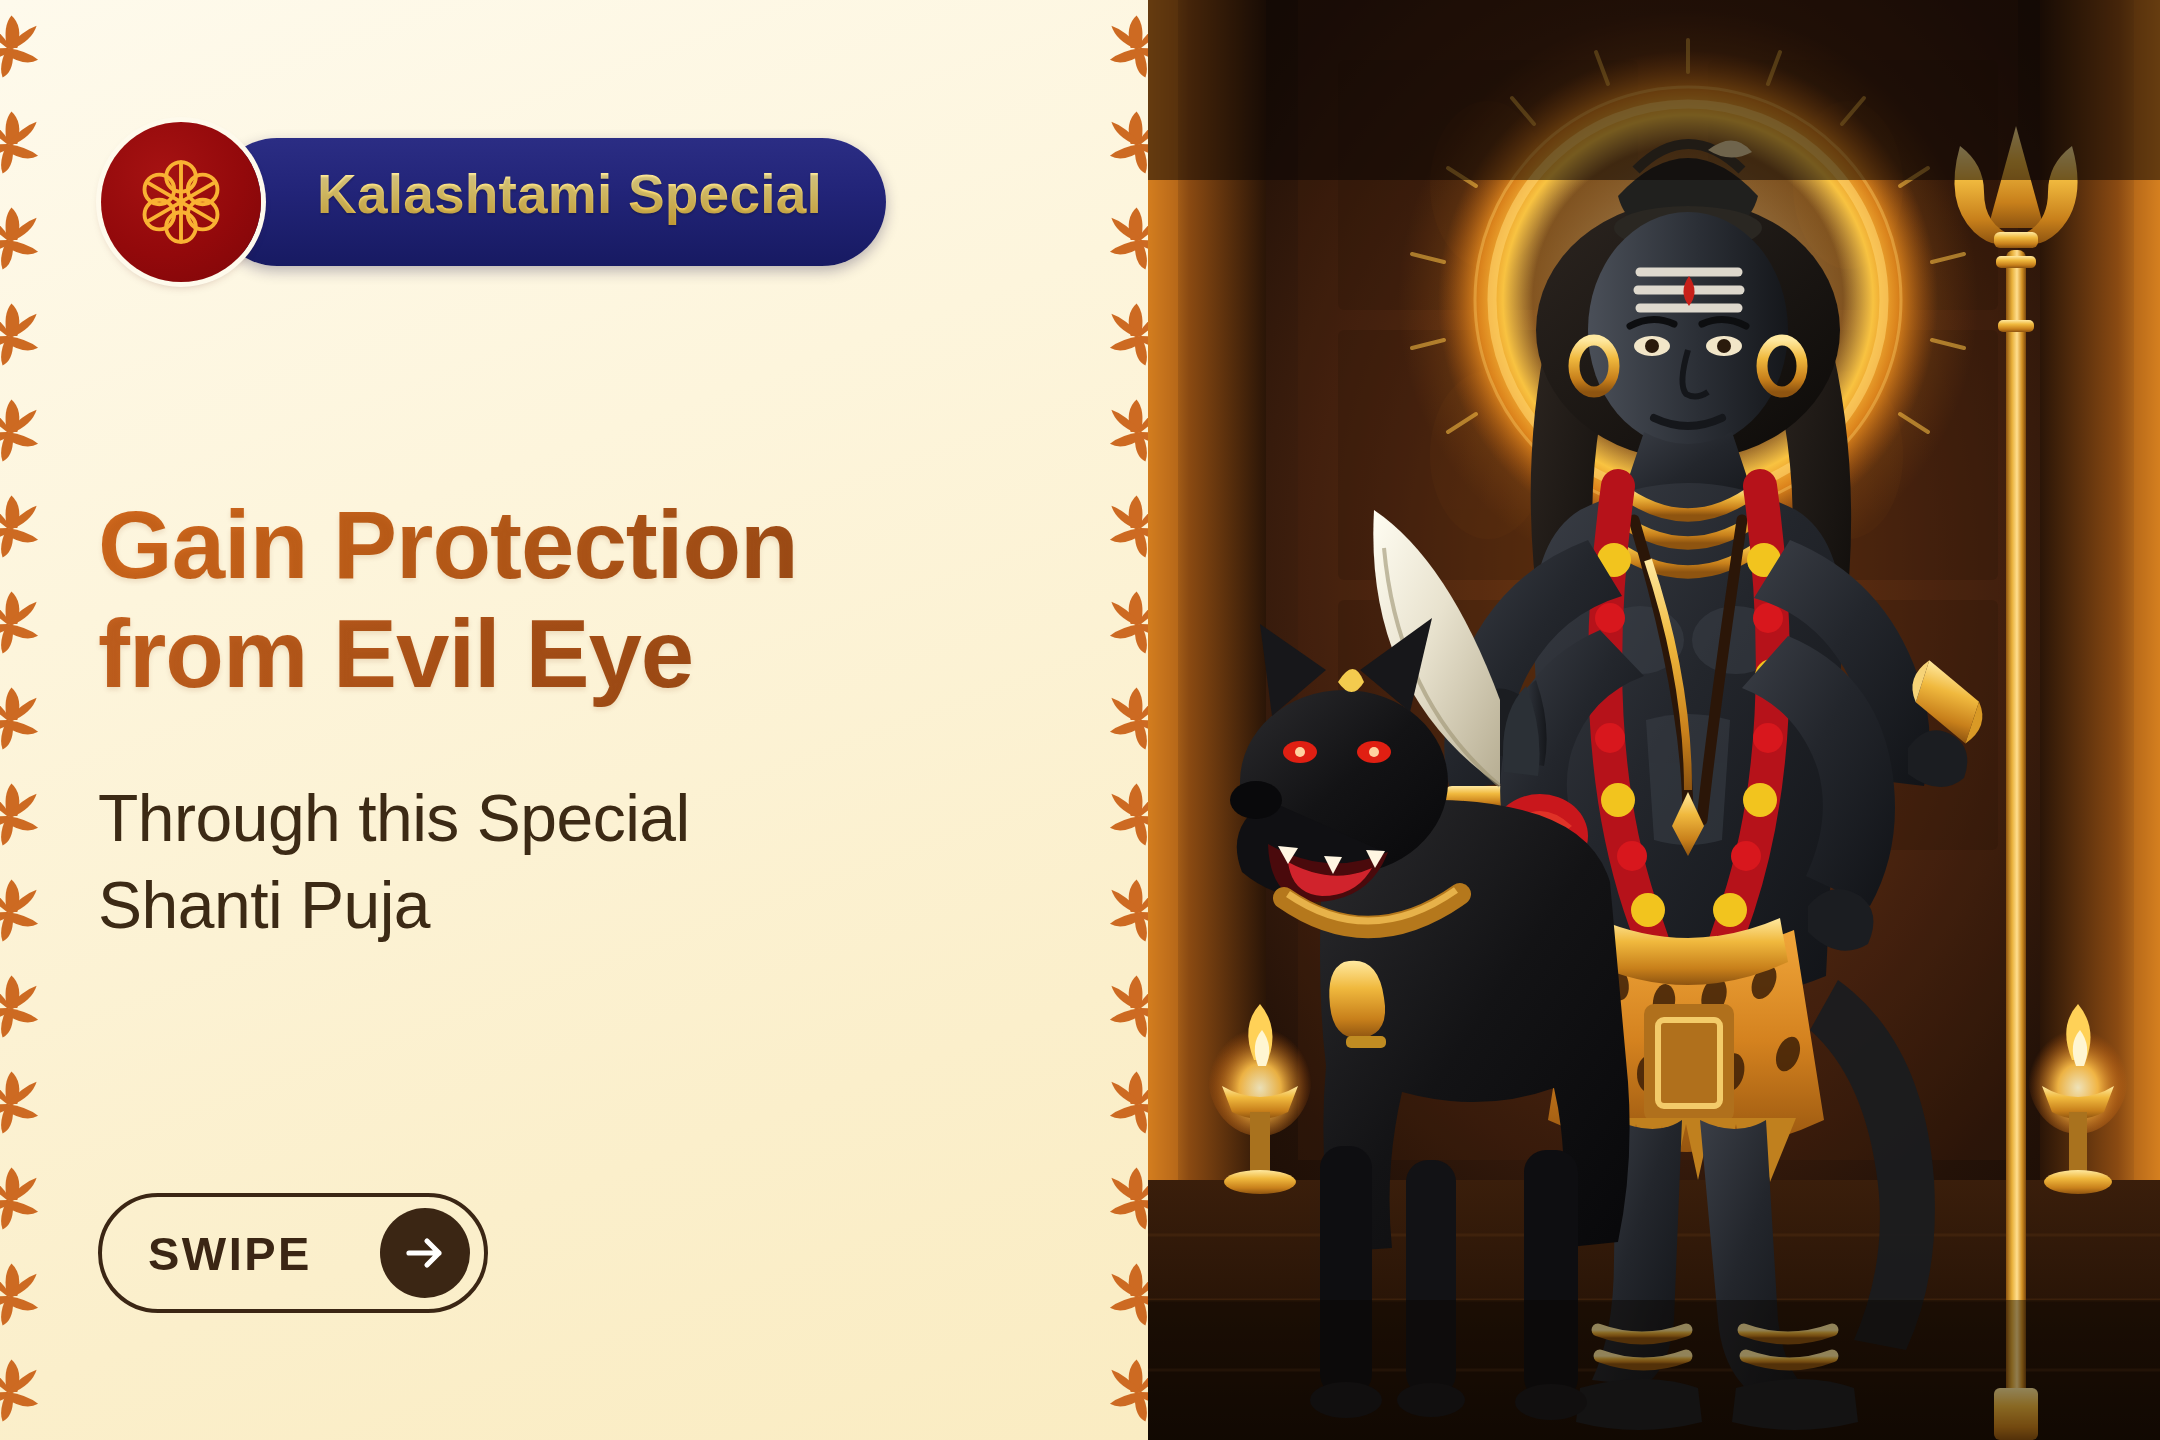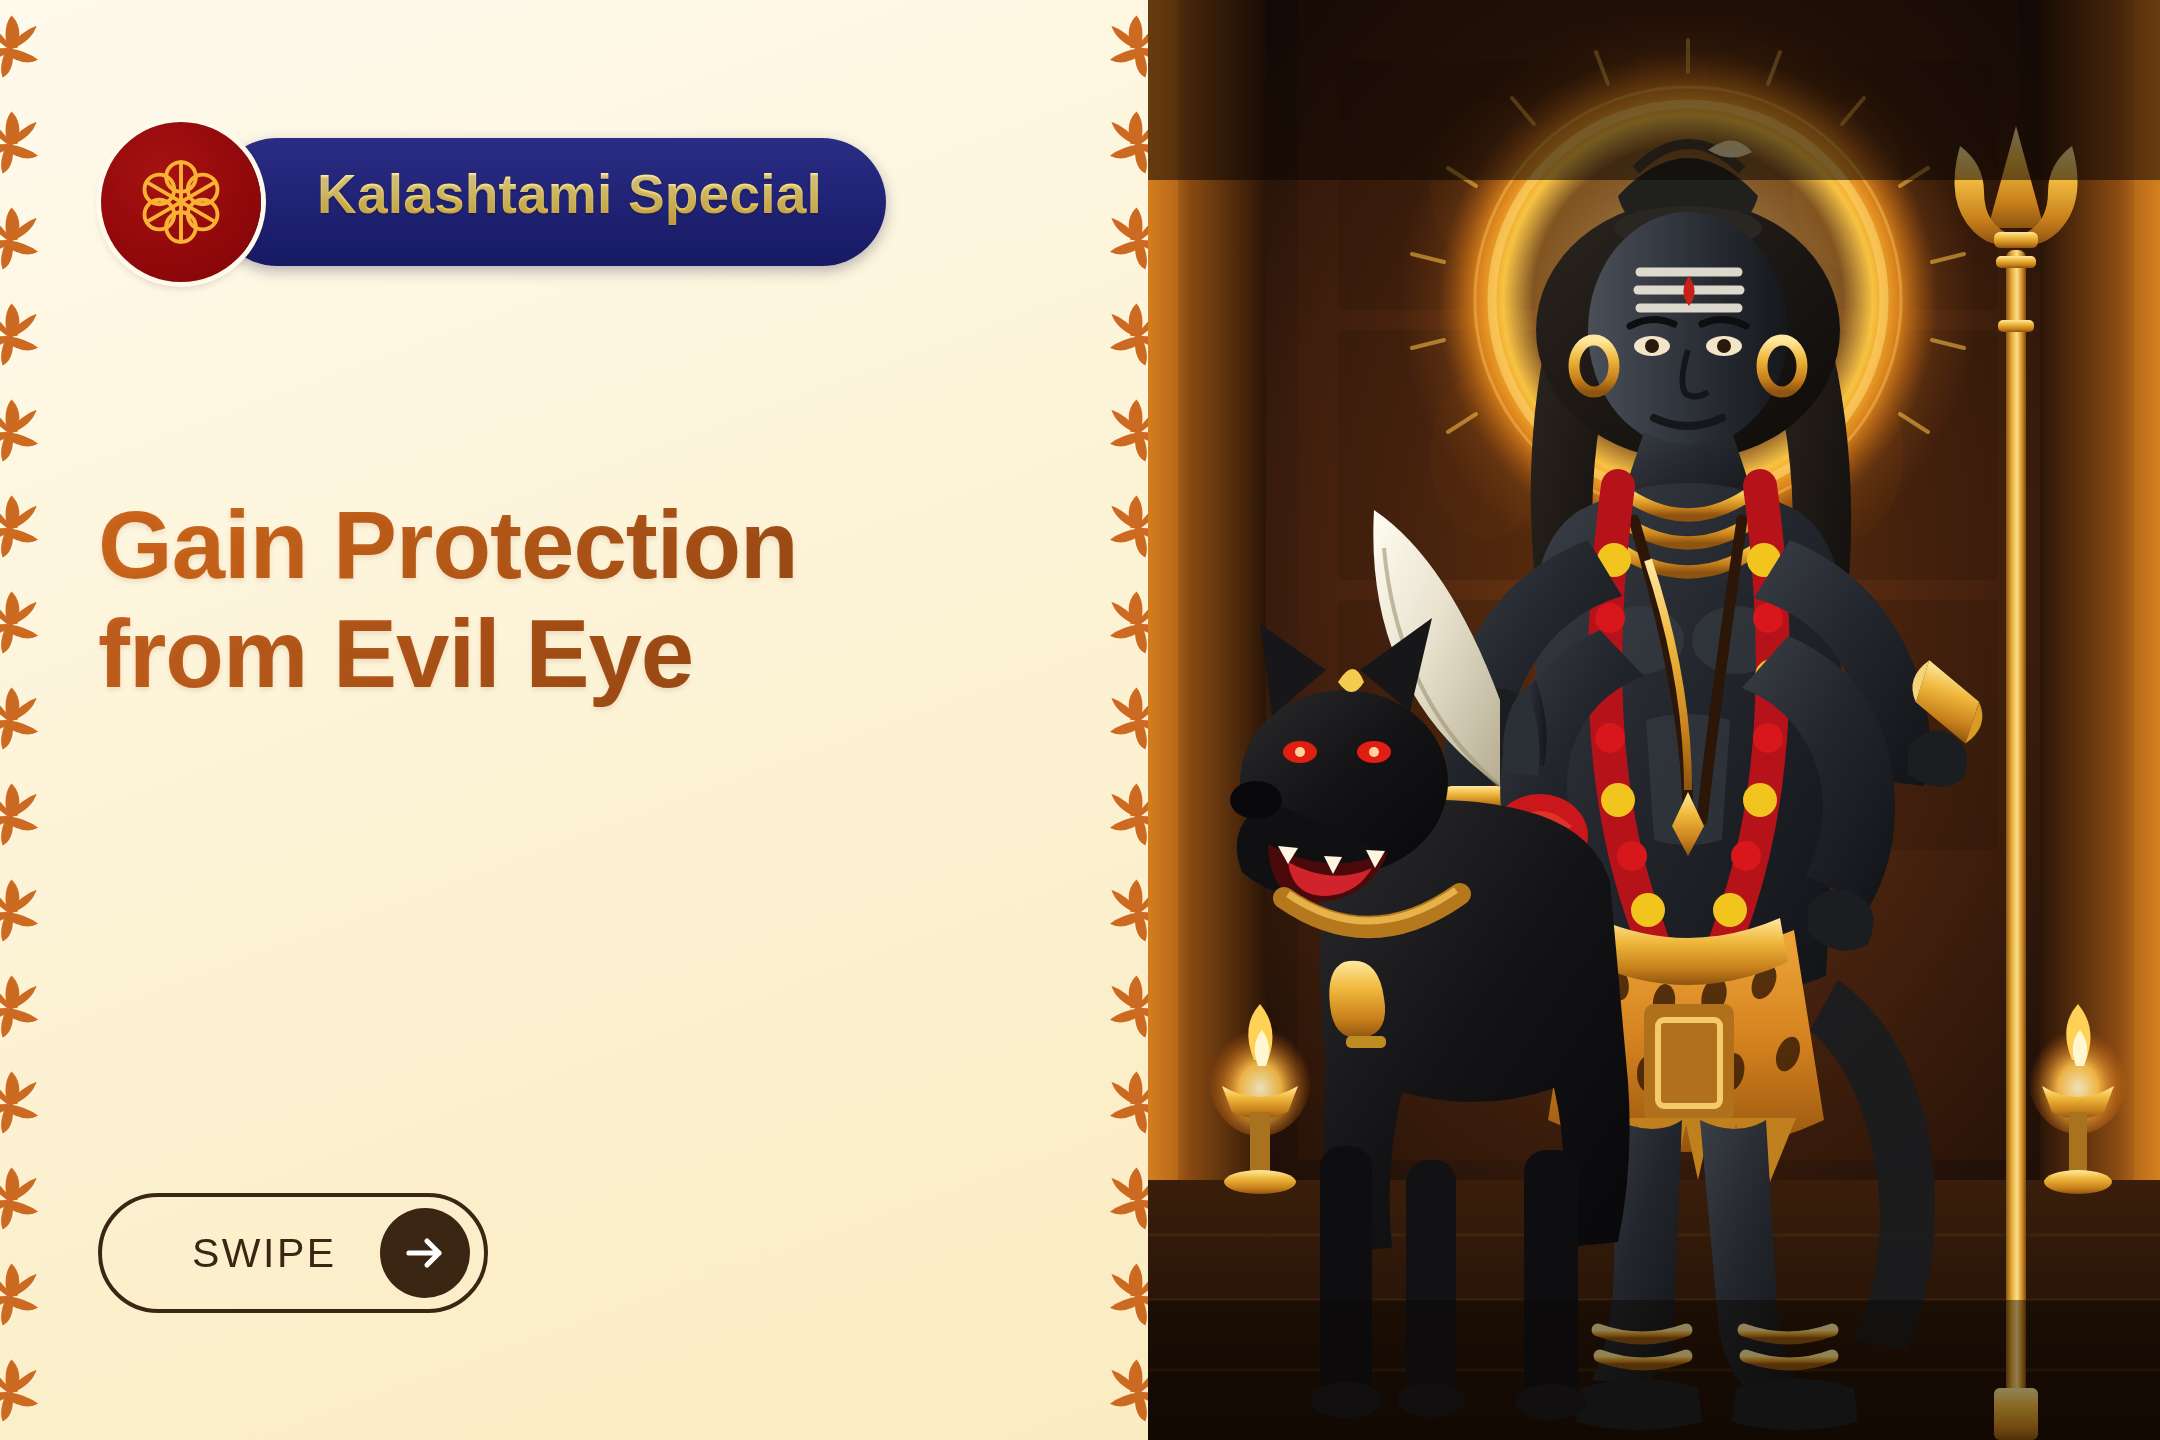--- a/index.html
+++ b/index.html
@@ -128,25 +128,24 @@
     left:98px; top:1193px;
     width:390px; height:120px;
     border:4px solid #3B2614;
     border-radius:60px;
     background:transparent;
     display:flex; align-items:center; justify-content:space-between;
     padding:0 14px 0 46px;
     cursor:pointer;
   }
   .swipe-label {
-    font-size:41px;
-    font-weight:normal;
+    font-size:47px;
+    font-weight:bold;
     letter-spacing:2.5px;
     color:#3B2614;
-    margin-left:44px;
   }
   .swipe-circle {
     width:90px; height:90px;
     border-radius:50%;
     background:#3B2614;
     display:flex; align-items:center; justify-content:center;
     flex:0 0 90px;
   }
   .swipe-circle svg { width:48px; height:48px; display:block; }
 
@@ -369,20 +368,24 @@
       <div class="badge-pill">
         <span class="badge-text">Kalashtami Special</span>
       </div>
     </div>
 
     <div class="headline">
       <span class="headline-line hl-1">Gain Protection</span>
       <span class="headline-line hl-2">from Evil Eye</span>
     </div>
 
+    <div class="subhead">
+      <span>Through this Special</span>
+      <span>Shanti Puja</span>
+    </div>
 
     <div class="swipe-btn">
       <span class="swipe-label">SWIPE</span>
       <span class="swipe-circle">
         <svg viewBox="0 0 24 24" aria-hidden="true">
           <path d="M4 12h15M13 6l6 6-6 6" fill="none" stroke="#FFFFFF" stroke-width="2.6" stroke-linecap="round" stroke-linejoin="round"></path>
         </svg>
       </span>
     </div>
 

